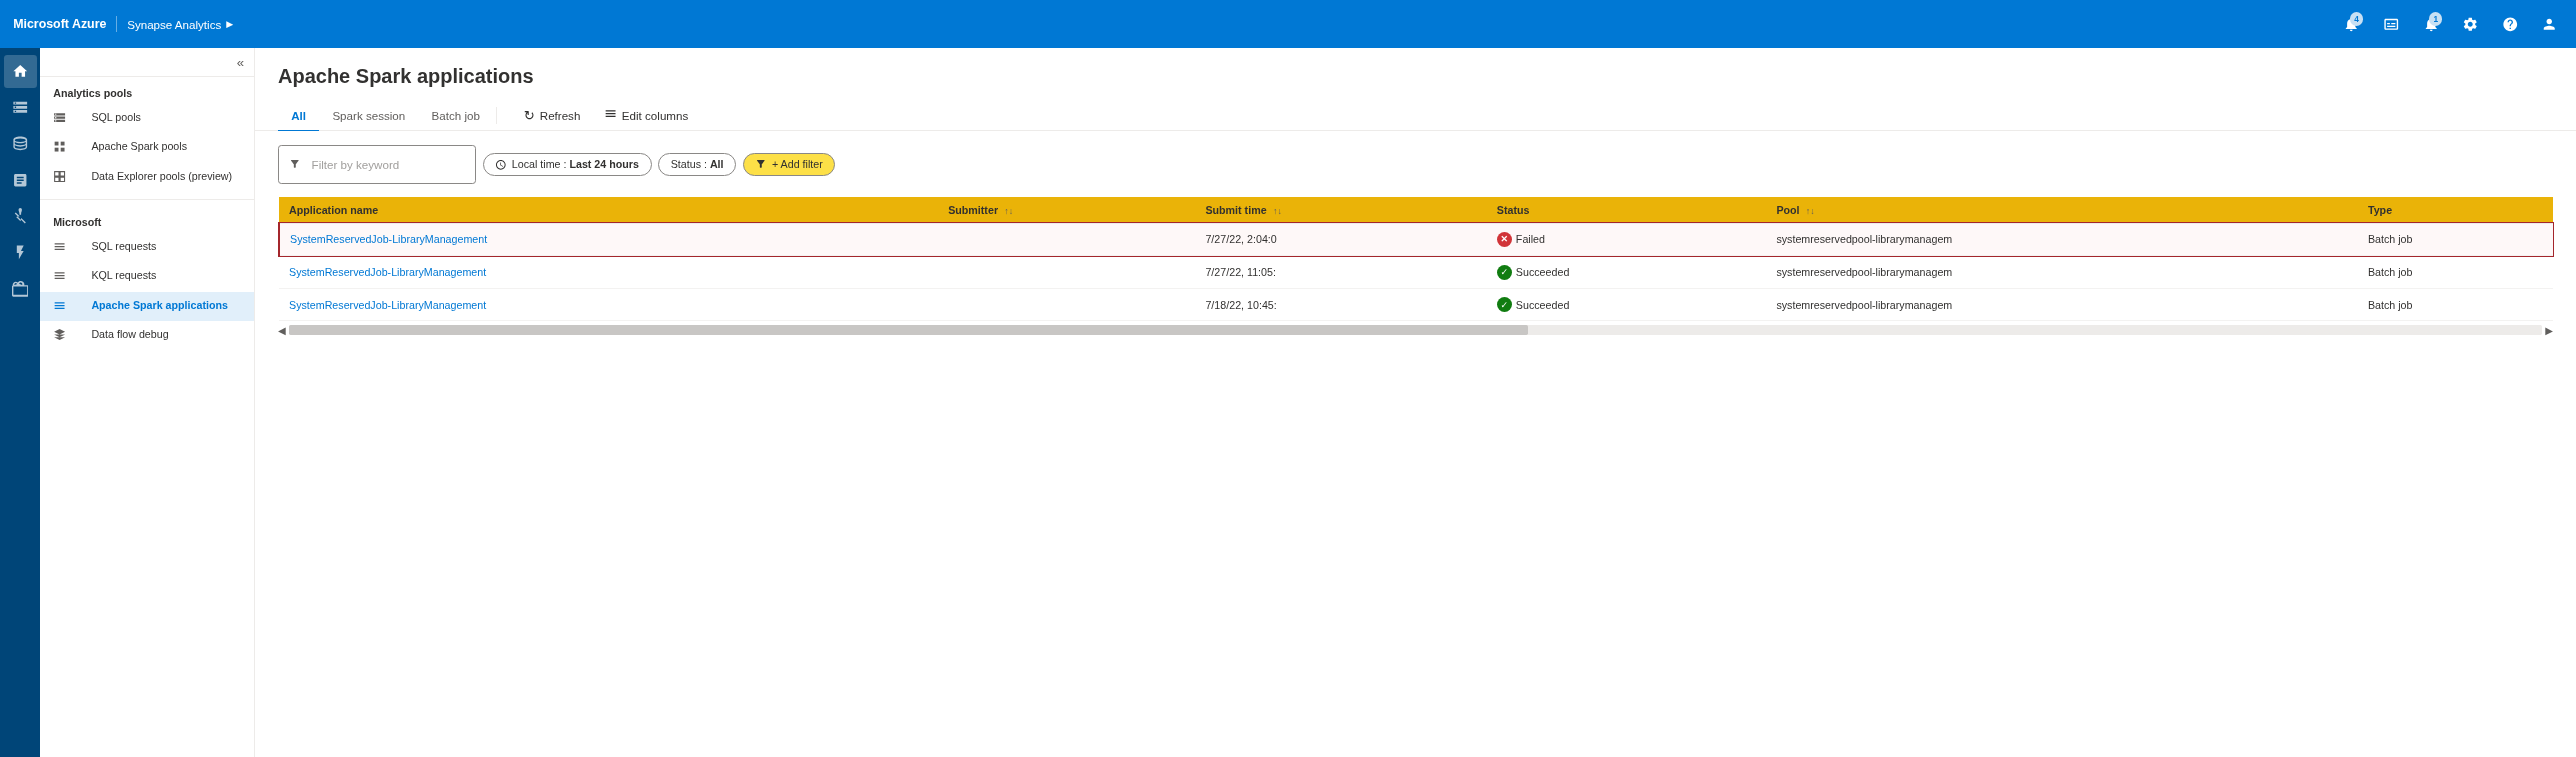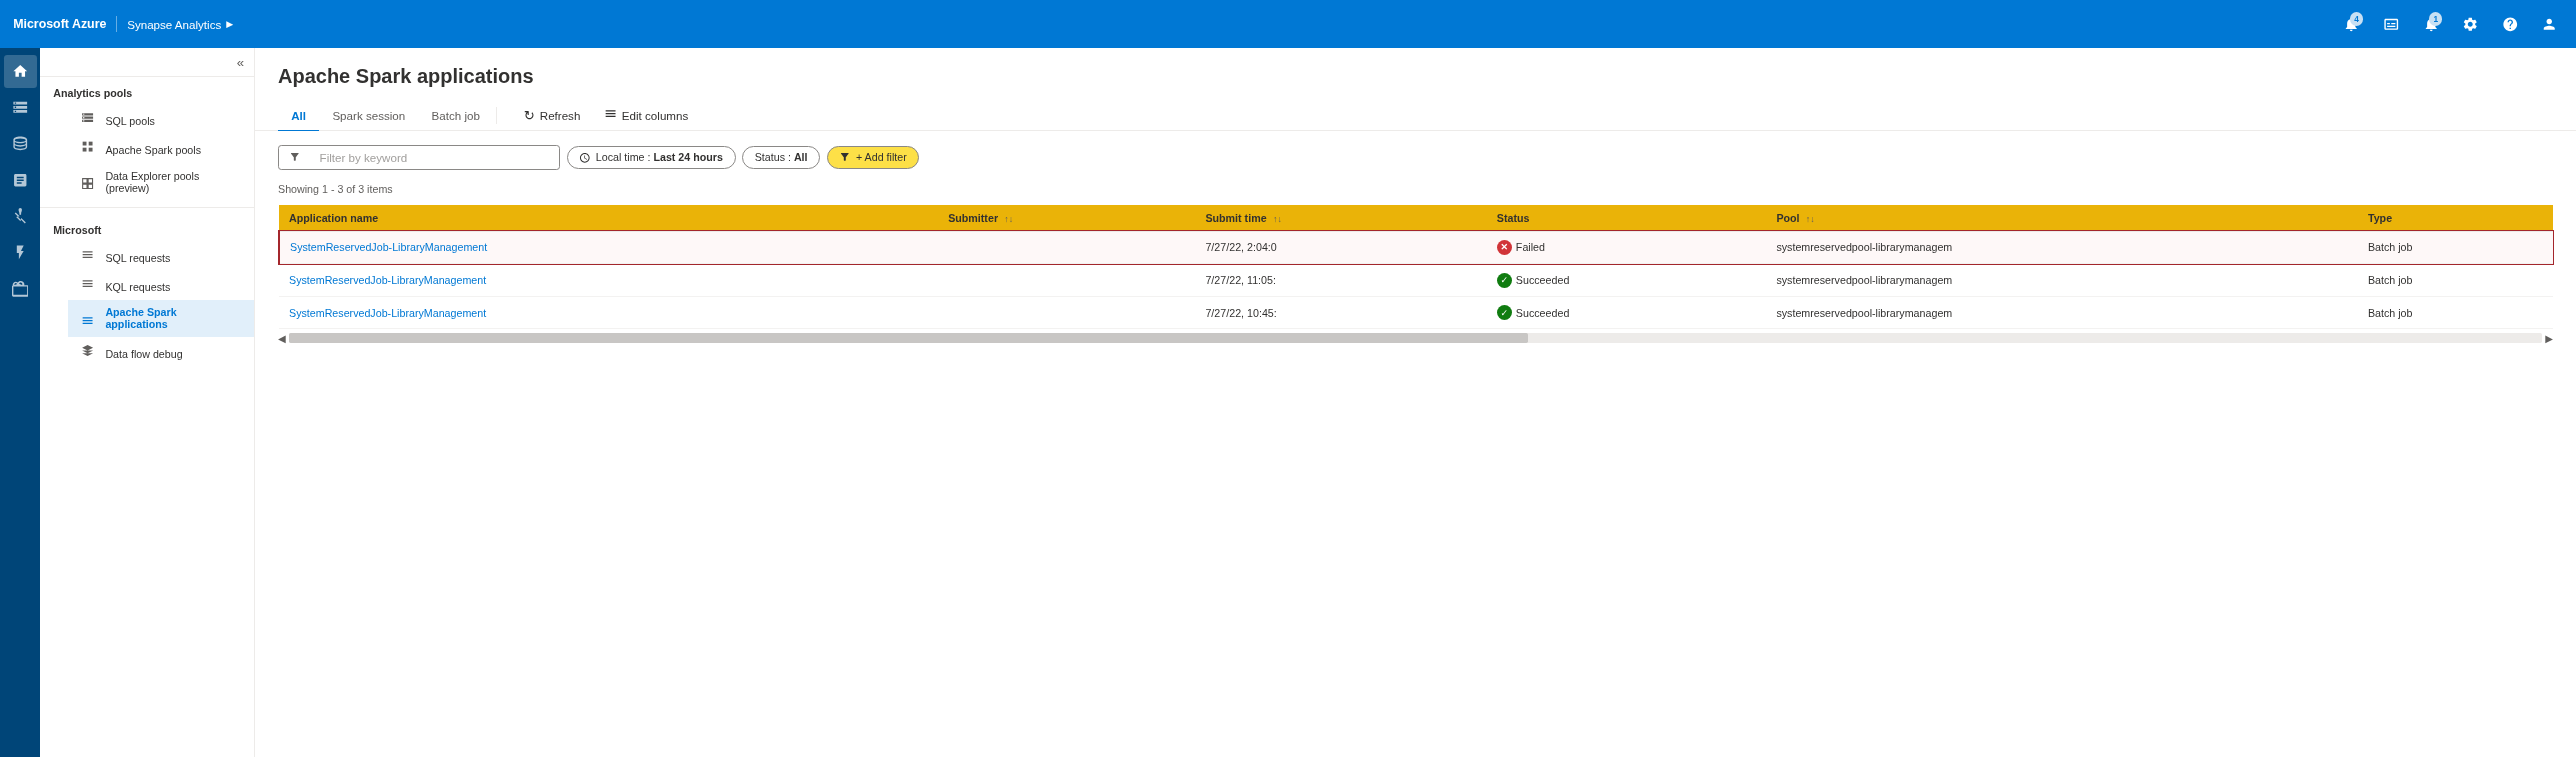--- a/index.html
+++ b/index.html
@@ -79,28 +79,27 @@
     .sidebar-collapse-btn { cursor: pointer; color: #605e5c; font-size: 13.2px; }
 
     .sidebar-section-label {
       font-size: 10.7px;
       font-weight: 600;
       color: #323130;
       padding: 10px 13.2px 5px;
     }
     .sidebar-item {
       display: flex;
-      align-items: flex-end;
-      gap: 11px;
+      align-items: flex-start;
+      gap: 25px;
       padding: 6.6px 13.2px;
       cursor: pointer;
       color: #323130;
       font-size: 10.7px;
       border-radius: 0;
-      margin-left: 28px;
     }
     .sidebar-item.active { background: #e1effa; color: #0078d4; font-weight: 600; }
     .sidebar-item-icon { font-size: 13.2px; color: #605e5c; flex-shrink: 0; }
     .sidebar-item.active .sidebar-item-icon { color: #0078d4; }
 
     .sidebar-divider { height: 0.8px; background: #edebe9; margin: 6.6px 0; }
     .activities-label {
       font-size: 10.7px;
       font-weight: 600;
       color: #323130;
@@ -169,25 +168,25 @@
     .filters-area {
       padding: 13.2px 23px;
       display: flex;
       align-items: center;
       gap: 6.6px;
       flex-wrap: wrap;
     }
     .filter-input {
       display: flex;
       align-items: center;
-      gap: 19px;
+      gap: 11px;
       border: 0.8px solid #8a8886;
       border-radius: 3.3px;
-      padding: 5px 10px;
-      width: 282px;
+      padding: 12px 10px;
+      width: 198px;
       background: white;
       cursor: text;
     }
     .filter-input-text { font-size: 11.6px; color: #a19f9d; }
     .filter-chip {
       display: flex;
       align-items: center;
       gap: 5px;
       border: 0.8px solid #8a8886;
       border-radius: 13.2px;
@@ -491,21 +490,20 @@
       <div class="add-filter-btn">
         <span>
           <svg width="11.6" height="11.6" viewBox="0 0 24 24" fill="currentColor">
               <path d="M4.25 5.61C6.27 8.2 10 13 10 13v6c0 .55.45 1 1 1h2c.55 0 1-.45 1-1v-6s3.72-4.8 5.74-7.39c.51-.66.04-1.61-.79-1.61H5.04c-.83 0-1.3.95-.79 1.61z"></path>
             </svg>
         </span>
         <span>+ Add filter</span>
       </div>
     </div>
 
-    <div class="items-count">Showing 1 - 3 of 3 items</div>
 
     <div class="table-scroll-area">
       <table class="data-table">
         <thead>
           <tr>
             <th>
               <span>Application name</span>
             </th>
             <th>
               <span>Submitter</span>
@@ -578,21 +576,21 @@
           </tr>
 
           <tr>
             <td>
               <a class="app-name-link">SystemReservedJob-LibraryManagement</a>
             </td>
             <td>
               <span></span>
             </td>
             <td>
-              <span>7/27/22, 10:45:</span>
+              <span>7/18/22, 10:45:</span>
             </td>
             <td>
               <span class="status-badge">
                 <span class="status-icon-succeeded">✓</span>
                 <span>Succeeded</span>
               </span>
             </td>
             <td>
               <span>systemreservedpool-librarymanagem</span>
             </td>

